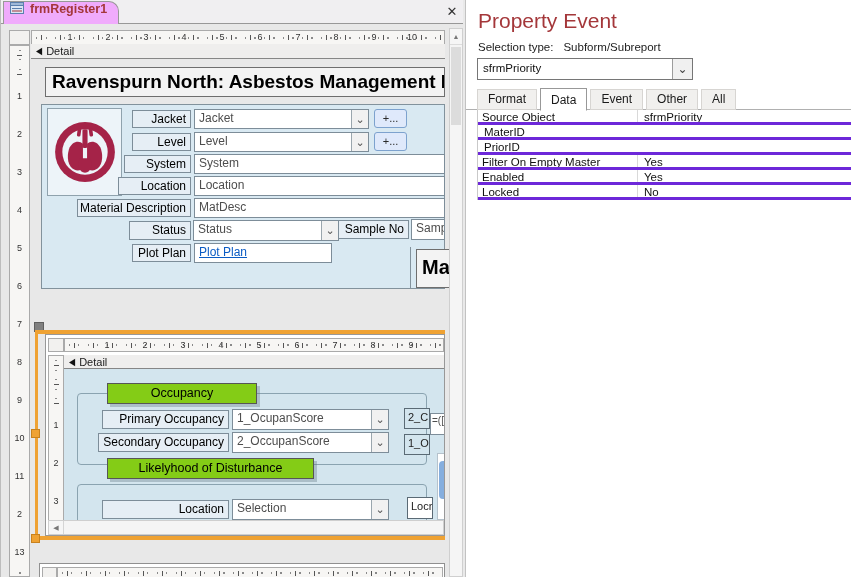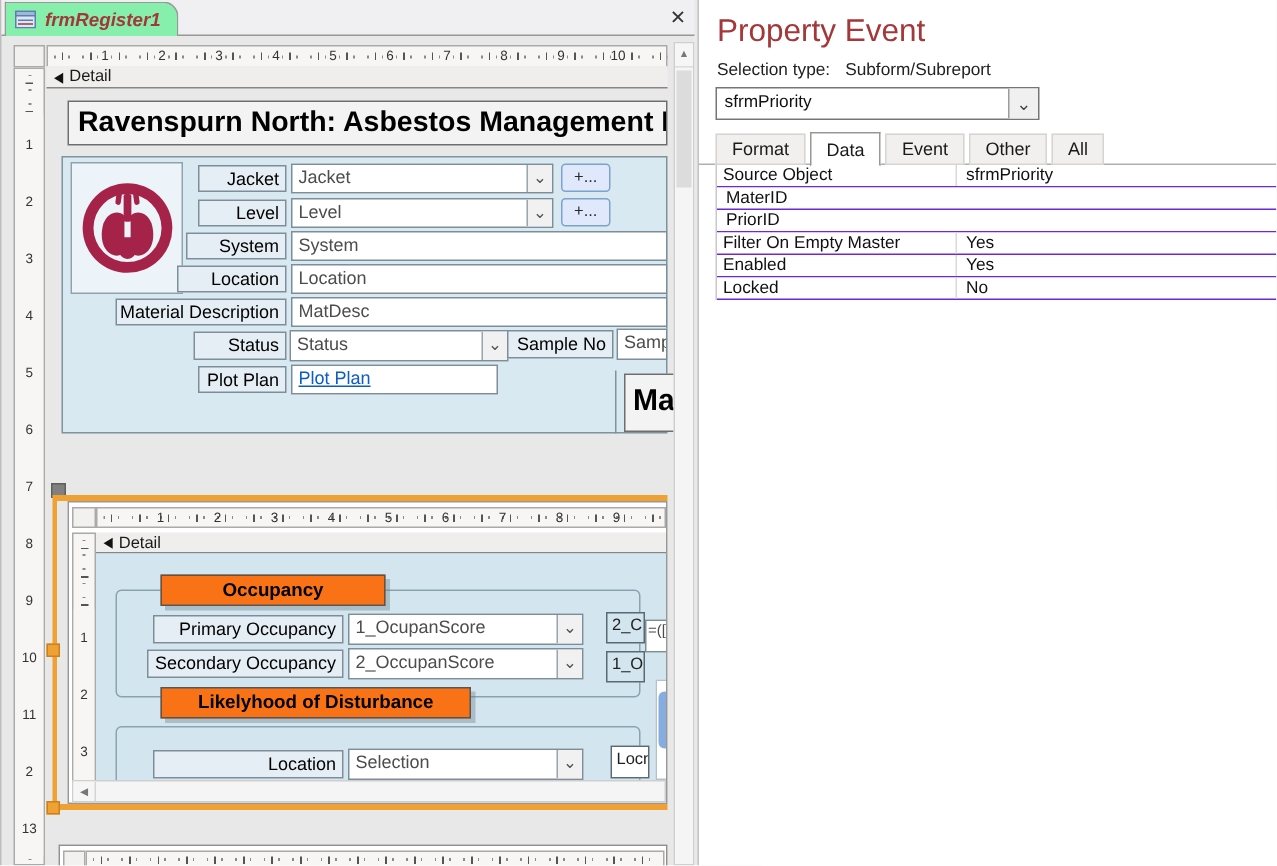--- a/index.html
+++ b/index.html
@@ -8,23 +8,23 @@
     position:relative; width:851px; height:577px; overflow:hidden;
     font-family:"Liberation Sans", sans-serif; background:#fff;
     -webkit-font-smoothing:antialiased;
   }
   .abs { position:absolute; }
 
   
   #designer { left:0; top:0; width:463px; height:577px; background:#e8e8e8; border-left:1px solid #bdbdbd; }
   #tabbar { left:0; top:0; width:463px; height:24px; background:#f0eff1; border-bottom:1px solid #989898; }
   #doc-tab {
-    left:2px; top:1px; height:23px; width:116px; background:#86efac;
+    left:2px; top:1px; height:23px; width:116px; background:#f0abfc;
     border:1px solid #989898; border-bottom:none; border-radius:0 10px 0 0;
-    display:flex; align-items:center; gap:6px; padding:0 8px 0 6px;font-style:italic;
+    display:flex; gap:6px; padding:0 8px 0 6px;
   }
   #doc-tab .tab-label { color:#A4373A; font-weight:bold; font-size:12.5px; white-space:nowrap; }
   #close-btn { left:441px; top:2px; width:20px; height:19px; display:flex; align-items:center; justify-content:center;
     font-size:13px; color:#333; cursor:default; }
 
   
   .ruler { background:#f7f6f4; border:1px solid #aaa; overflow:hidden; }
   .ticks-h {
     background-image:
       repeating-linear-gradient(to right, #555 0 1px, transparent 1px 19px),
@@ -61,22 +61,22 @@
     padding:1px 4px 0 2px; white-space:nowrap; overflow:hidden; }
   .txt { background:#fff; border:1px solid #7d8d99; font-size:12px; color:#4d4d4d; padding:1px 0 0 4px;
     white-space:nowrap; overflow:hidden; }
   .combo { background:#fff; border:1px solid #7d8d99; display:flex; overflow:hidden; }
   .combo .ctext { flex:1; font-size:12px; color:#4d4d4d; padding:1px 0 0 4px; white-space:nowrap; overflow:hidden; }
   .combo .dd { flex:0 0 17px; background:#f1f1f1; border-left:1px solid #9aa6ae; display:flex; align-items:center;
     justify-content:center; font-size:11px; color:#555; line-height:1; }
   .plusbtn { background:#dfe9fb; border:1px solid #7da2ce; border-radius:3px; font-size:11px; color:#2a2a2a;
     text-align:center; line-height:16px; }
   .linktext { font-size:12px; color:#0B5CC4; text-decoration:underline; }
-  .hdrbox { background:#f97316; border:1px solid #565656; box-shadow:3px 3px 0 rgba(96,118,130,0.35);
-    font-weight:bold; font-size:12.5px; color:#000; text-align:center; line-height:19px; white-space:nowrap; overflow:hidden; }
+  .hdrbox { background:#84cc16; border:1px solid #565656; box-shadow:3px 3px 0 rgba(96,118,130,0.35);
+    font-weight:normal; font-size:12.5px; color:#000; text-align:center; line-height:19px; white-space:nowrap; overflow:hidden; }
   .groupline { border:1px solid #8aa3b0; border-radius:4px; }
   .fragbox { background:#d3e5ee; border:1px solid #5a6a75; font-size:11px; color:#222; padding:2px 0 0 3px;
     white-space:nowrap; overflow:hidden; }
   .mabox { background:#f3f3f3; border:1px solid #6e6e6e; font-weight:bold; font-size:20px; color:#000;
     padding:6px 0 0 5px; overflow:hidden; }
 
   
   .sel-edge { background:#EFA233; }
   .sel-handle { background:#EFA233; border:1px solid #c8821e; }
   .move-handle { background:#808080; border:1px solid #5f5f5f; }
@@ -102,21 +102,21 @@
   #ps-combo { left:11px; top:58px; width:216px; height:22px; border:1px solid #767676; background:#fff; display:flex; }
   #ps-combo .ctext { flex:1; font-size:11.5px; color:#111; padding:3px 0 0 5px; }
   #ps-combo .dd { flex:0 0 20px; background:#f0f0f0; border-left:1px solid #9c9c9c; display:flex; align-items:center;
     justify-content:center; font-size:12px; color:#444; }
   #ps-tabs { left:11px; top:87px; right:0; height:23px; display:flex; align-items:flex-end; gap:3px; }
   #ps-tabs-underline { left:0; top:109px; right:0; height:1px; background:#b0b0b0; }
   .ps-tab { font-size:12px; color:#1a1a1a; padding:2px 10px 3px 10px; background:#f1f0ee; border:1px solid #d7d5d2; }
   .ps-tab.selected { background:#fff; border:1px solid #989898; border-bottom:1px solid #fff; position:relative;
     z-index:2; margin-bottom:-1px; padding-top:4px; }
   #ps-grid { left:11px; top:110px; right:0; border-left:1px solid #c9c9c9; }
-  .ps-row { display:flex; height:15px; border-bottom:1px solid #6d28d9; background:#fff; }
+  .ps-row { display:flex; height:15px; border-bottom:3px solid #6d28d9; background:#fff; }
   .ps-row .plabel { flex:0 0 160px; border-right:1px solid #d9d9d9; font-size:11.5px; color:#111;
     padding:1px 0 0 4px; white-space:nowrap; overflow:hidden; }
   .ps-row .pvalue { flex:1; font-size:11.5px; color:#111; padding:1px 0 0 6px; white-space:nowrap; overflow:hidden; }
 </style>
 </head>
 <body>
 
 <div id="stage">
 
   <div id="designer" class="abs">

